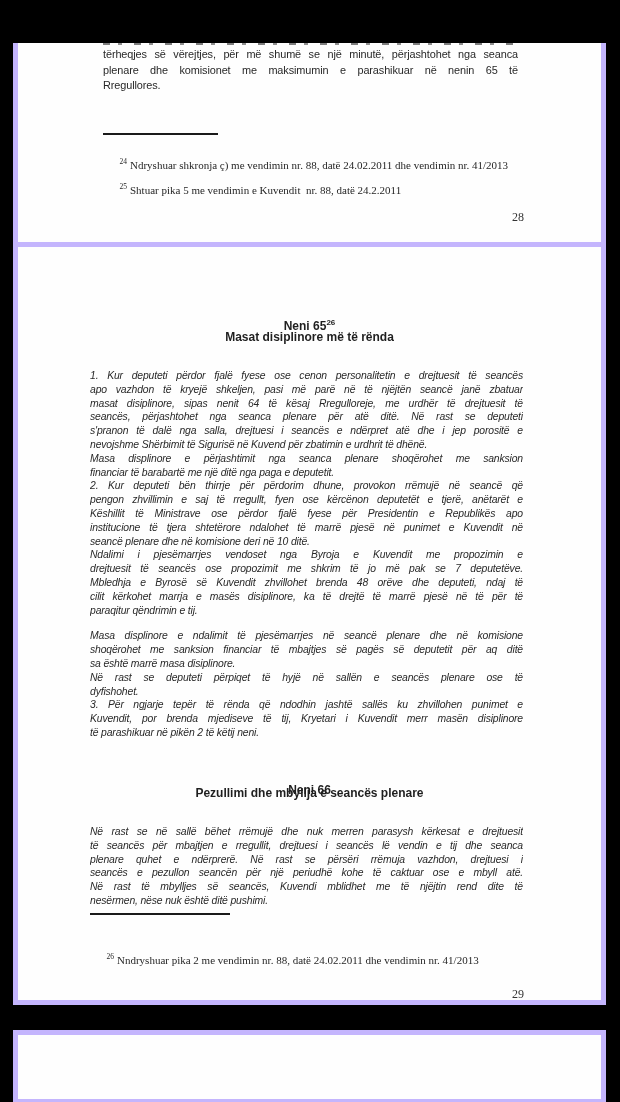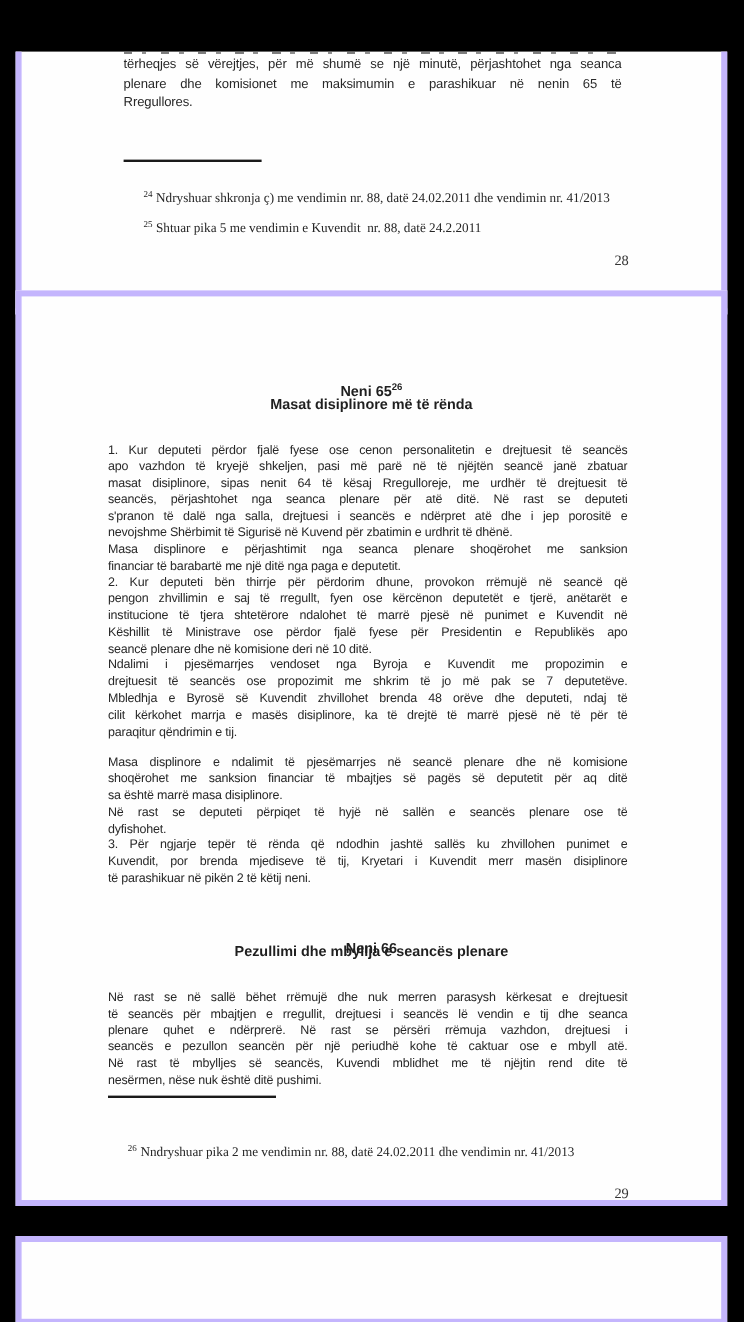--- a/index.html
+++ b/index.html
@@ -7,21 +7,21 @@
           font-family:"Liberation Sans",sans-serif;}
   .sheet{position:absolute;left:13px;width:593px;background:#fefefe;border:5px solid #c4b5fd;
          box-sizing:border-box;overflow:hidden;}
   .sheet1{top:-1px;height:219px;border-top:none;margin-top:44px;}
   .sheet2{top:242px;height:763px;}
   .sheet3{top:1030px;height:74px;}
   
   .ln{color:#282828;overflow:hidden;text-align:justify;text-align-last:left;}
   .ln.j{text-align-last:justify;}
   .b28 .ln{font-size:10.9px;height:15.5px;line-height:15.5px;letter-spacing:-0.1px;}
-  .b29 .ln{font-size:10.4px;height:13.8px;line-height:13.8px;letter-spacing:-0.15px;}
+  .b29 .ln{font-size:10.4px;height:13.8px;line-height:13.8px;letter-spacing:-0.15px;font-style:italic;}
   .spacer{height:12px;}
   .block{position:absolute;}
   .frag{position:absolute;top:0;left:85px;width:415px;height:2px;opacity:.65;
         background:repeating-linear-gradient(90deg,#3a3a3a 0 7px,transparent 7px 15px,#555 15px 19px,transparent 19px 31px);}
   .heading{position:absolute;left:0;width:100%;text-align:center;font-weight:bold;
            font-size:12px;line-height:14px;color:#1f1f1f;}
   .heading sup{font-size:8px;}
   .fnrule{position:absolute;border-top:2px solid #1a1a1a;}
   .fn{position:absolute;font-family:"Liberation Serif",serif;font-size:11px;line-height:13px;
       color:#262626;white-space:pre-wrap;}
@@ -60,22 +60,22 @@
       <div class="ln j">1. Kur deputeti përdor fjalë fyese ose cenon personalitetin e drejtuesit të seancës</div>
       <div class="ln j">apo vazhdon të kryejë shkeljen, pasi më parë në të njëjtën seancë janë zbatuar</div>
       <div class="ln j">masat disiplinore, sipas nenit 64 të kësaj Rregulloreje, me urdhër të drejtuesit të</div>
       <div class="ln j">seancës, përjashtohet nga seanca plenare për atë ditë. Në rast se deputeti</div>
       <div class="ln j">s'pranon të dalë nga salla, drejtuesi i seancës e ndërpret atë dhe i jep porositë e</div>
       <div class="ln">nevojshme Shërbimit të Sigurisë në Kuvend për zbatimin e urdhrit të dhënë.</div>
       <div class="ln j">Masa displinore e përjashtimit nga seanca plenare shoqërohet me sanksion</div>
       <div class="ln">financiar të barabartë me një ditë nga paga e deputetit.</div>
       <div class="ln j">2. Kur deputeti bën thirrje për përdorim dhune, provokon rrëmujë në seancë që</div>
       <div class="ln j">pengon zhvillimin e saj të rregullt, fyen ose kërcënon deputetët e tjerë, anëtarët e</div>
+      <div class="ln j">Këshillit të Ministrave ose përdor fjalë fyese për Presidentin e Republikës apo</div>
       <div class="ln j">institucione të tjera shtetërore ndalohet të marrë pjesë në punimet e Kuvendit në</div>
-      <div class="ln j">Këshillit të Ministrave ose përdor fjalë fyese për Presidentin e Republikës apo</div>
       <div class="ln">seancë plenare dhe në komisione deri në 10 ditë.</div>
       <div class="ln j">Ndalimi i pjesëmarrjes vendoset nga Byroja e Kuvendit me propozimin e</div>
       <div class="ln j">drejtuesit të seancës ose propozimit me shkrim të jo më pak se 7 deputetëve.</div>
       <div class="ln j">Mbledhja e Byrosë së Kuvendit zhvillohet brenda 48 orëve dhe deputeti, ndaj të</div>
       <div class="ln j">cilit kërkohet marrja e masës disiplinore, ka të drejtë të marrë pjesë në të për të</div>
       <div class="ln">paraqitur qëndrimin e tij.</div>
       <div class="spacer"></div>
       <div class="ln j">Masa displinore e ndalimit të pjesëmarrjes në seancë plenare dhe në komisione</div>
       <div class="ln j">shoqërohet me sanksion financiar të mbajtjes së pagës së deputetit për aq ditë</div>
       <div class="ln">sa është marrë masa disiplinore.</div>

